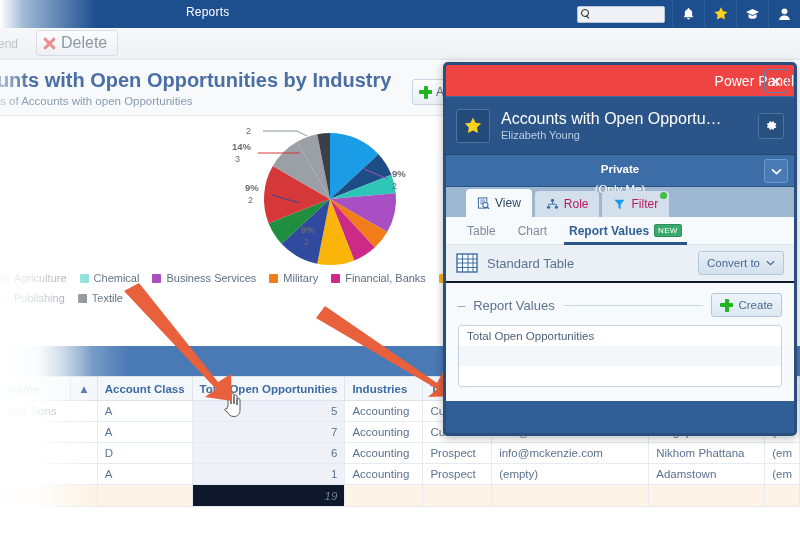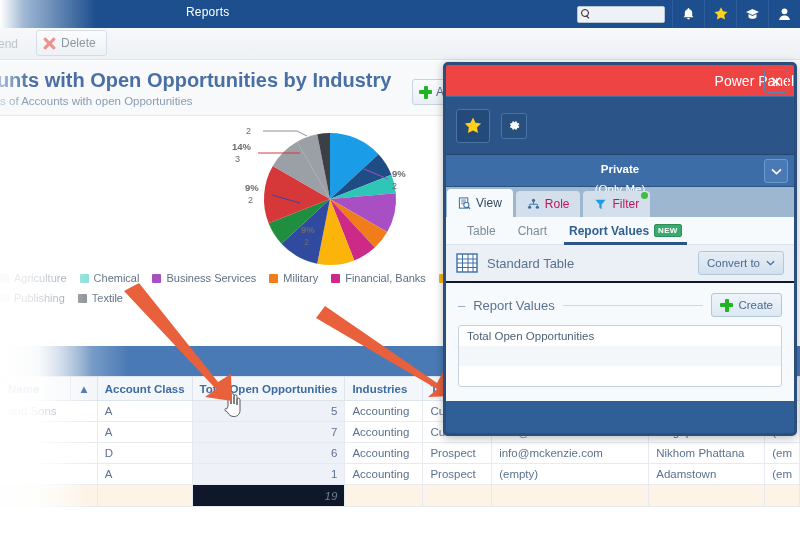--- a/index.html
+++ b/index.html
@@ -47,21 +47,21 @@
     position:absolute; left:0; top:28px; width:800px; height:32px;
     background: linear-gradient(to bottom,#f6f8fa,#eef1f5);
     border-bottom:1px solid #dfe4ea;
   }
   .btn-send {
     position:absolute; left:-18px; top:4px; height:24px; display:flex; align-items:center;
     padding:0 8px; color:#7b8794; font-size:12px; opacity:.45;
   }
   .btn-delete {
     position:absolute; left:36px; top:2px; height:26px; display:flex; align-items:center;
-    gap:5px; padding:0 10px 0 6px; font-size:12px; color:#6b7885;
+    gap:5px; padding:0 10px 0 6px; font-size:16px; color:#6b7885;
     background:linear-gradient(to bottom,#fdfefe,#eef2f6);
     border:1px solid #ccd6e0; border-radius:3px; opacity:.75;
   }
   .x-icon { width:13px; height:13px; position:relative; display:inline-block; }
   .x-icon::before,.x-icon::after{
     content:""; position:absolute; left:-1px; top:5px; width:15px; height:3px;
     background:#e8716f; border-radius:1px;
   }
   .x-icon::before{ transform:rotate(45deg); }
   .x-icon::after{ transform:rotate(-45deg); }
@@ -178,21 +178,21 @@
   .panel-priv {
     height:32px; background:#3c6da6; display:flex; align-items:center; gap:8px; padding:0 10px;
     color:#fff; font-size:11.5px; border-bottom:1px solid #2a5283; position:relative;flex-direction:column;
   }
   .priv-strong { font-weight:bold; }
   .priv-caret {
     position:absolute; right:6px; top:4px; width:24px; height:24px; background:#4a7ab5;
     border:1px solid #6e9bcd; border-radius:3px; display:flex; align-items:center; justify-content:center;
   }
   .tabs {
-    height:30px; background:#9db7d1; display:flex; align-items:flex-end; padding-left:1px; gap:3px;
+    height:30px; background:#9db7d1; display:flex; align-items:flex-end; padding-left:20px; gap:3px;
   }
   .tab {
     height:26px; padding:0 11px; display:flex; align-items:center; gap:5px;
     background:#d3dfeb; border-radius:4px 4px 0 0; font-size:12px; color:#be185d;
     position:relative;
   }
   .tab.active { background:#f7fafc; color:#2f4a66; height:28px; }
   .tab-dot {
     position:absolute; right:2px; top:1px; width:7px; height:7px; border-radius:50%; background:#3fbf3f;
   }
@@ -202,21 +202,21 @@
   }
   .subtab {
     font-size:12px; color:#7c8b9b; padding:0 11px; height:28px; display:flex; align-items:center; gap:5px;
     position:relative;
   }
   .subtab.active { color:#2f5f96; font-weight:bold; }
   .subtab.active::after {
     content:""; position:absolute; left:6px; right:6px; bottom:0; height:3px; background:#2b5588;
   }
   .badge-new {
-    background:#3aab6e; color:#fff; font-size:8px; font-weight:bold; border-radius:2px;
+    background:#3aab6e; color:#fff; font-size:8px; font-weight:normal; border-radius:2px;
     padding:1px 3px; letter-spacing:.3px; border:1px solid #2f8f5c;
   }
   .std-row {
     height:38px; background:#eaf0f6; display:flex; align-items:center; padding:0 10px; gap:9px;
     border-bottom:2px solid #0f172a;
   }
   .std-label { font-size:13px; color:#5b7290; flex:1; }
   .convert-btn {
     height:24px; padding:0 8px; display:flex; align-items:center; gap:6px;
     background:linear-gradient(to bottom,#e6eef7,#d3e0ee); border:1px solid #b3c7dc;
@@ -462,20 +462,24 @@
       <span>✕</span>
     </div>
   </div>
 
   <div class="panel-ident">
     <div class="star-tile">
       <svg width="20" height="20" viewBox="0 0 16 16">
           <path d="M8 1.2l2 4.1 4.5.6-3.3 3.2.8 4.5L8 11.5 3.9 13.6l.8-4.5L1.5 5.9l4.5-.6z" fill="#ffd11a"></path>
         </svg>
     </div>
+    <div class="ident-txt">
+      <div class="ident-name">Accounts with Open Opportu…</div>
+      <div class="ident-owner">Elizabeth Young</div>
+    </div>
     <div class="gear-btn">
       <svg width="13" height="13" viewBox="0 0 16 16">
           <path d="M8 5.2A2.8 2.8 0 1 0 8 10.8 2.8 2.8 0 0 0 8 5.2zm0 4.2a1.4 1.4 0 1 1 0-2.8 1.4 1.4 0 0 1 0 2.8z" fill="#fff"></path>
           <path d="M14 9.1l-1.2-.5c.05-.4.05-.8 0-1.2l1.2-.5-.9-2.1-1.2.5c-.25-.3-.55-.6-.9-.8l.3-1.2-2.2-.6-.3 1.2a4.4 4.4 0 0 0-1.2 0l-.3-1.2-2.2.6.3 1.2c-.35.2-.65.5-.9.8l-1.2-.5-.9 2.1 1.2.5a4.4 4.4 0 0 0 0 1.2l-1.2.5.9 2.1 1.2-.5c.25.3.55.6.9.8l-.3 1.2 2.2.6.3-1.2c.4.05.8.05 1.2 0l.3 1.2 2.2-.6-.3-1.2c.35-.2.65-.5.9-.8l1.2.5z" fill="#fff"></path>
         </svg>
     </div>
   </div>
 
   <div class="panel-priv">
     <svg width="13" height="15" viewBox="0 0 14 16">

